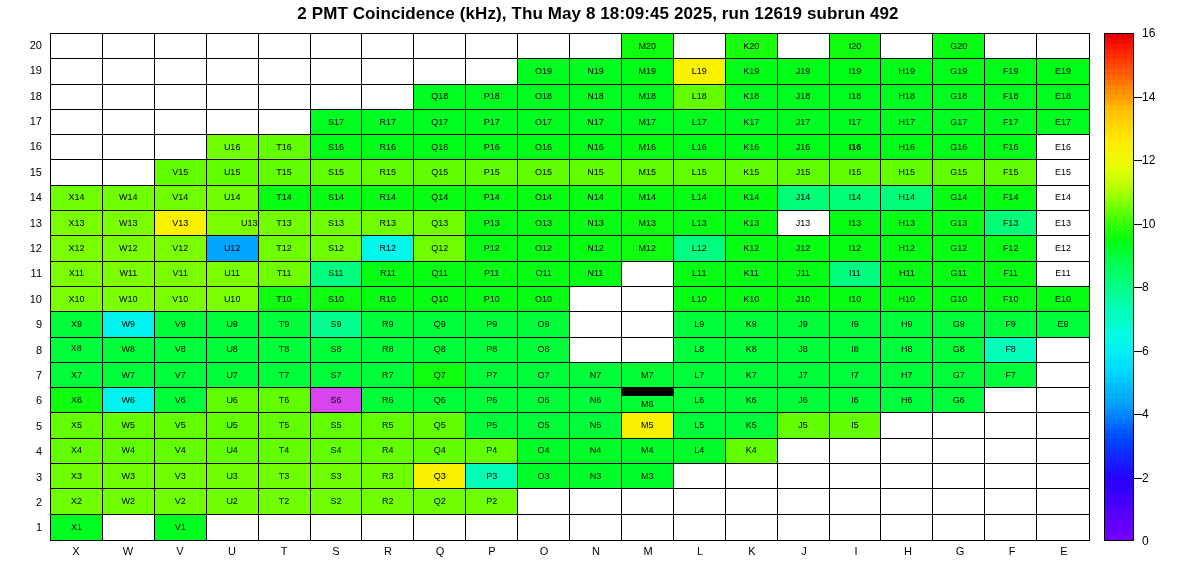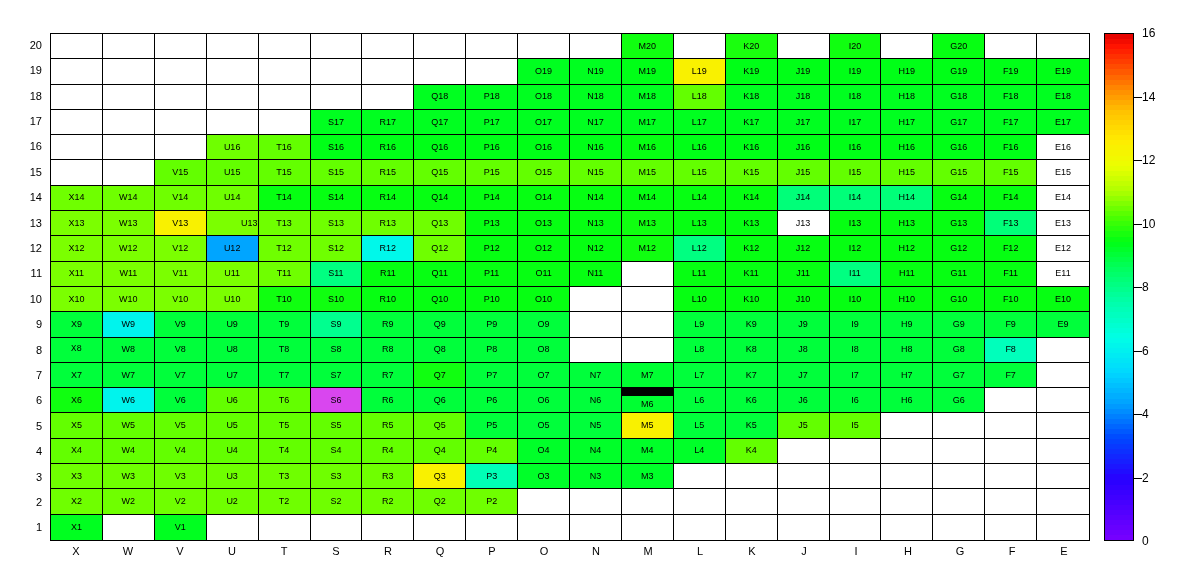--- a/index.html
+++ b/index.html
@@ -88,20 +88,21 @@
   }
   .cbtickmark {
     position:absolute; left:-8px; width:8px; height:1px; background:#000;
   }
 </style>
 </head>
 <body>
 
 <div id="root">
 
+  <div id="title">2 PMT Coincidence (kHz), Thu May  8 18:09:45 2025, run 12619 subrun 492</div>
 
   <div id="plot">
     <div id="grid">
         <div class="cell" style="background: rgb(255, 255, 255);"></div>
         <div class="cell" style="background: rgb(255, 255, 255);"></div>
         <div class="cell" style="background: rgb(255, 255, 255);"></div>
         <div class="cell" style="background: rgb(255, 255, 255);"></div>
         <div class="cell" style="background: rgb(255, 255, 255);"></div>
         <div class="cell" style="background: rgb(255, 255, 255);"></div>
         <div class="cell" style="background: rgb(255, 255, 255);"></div>
@@ -296,21 +297,21 @@
         </div>
         <div class="cell" style="background: rgb(0, 255, 23);">
           <span>L16</span>
         </div>
         <div class="cell" style="background: rgb(0, 255, 23);">
           <span>K16</span>
         </div>
         <div class="cell" style="background: rgb(0, 255, 23);">
           <span>J16</span>
         </div>
-        <div class="cell" style="background: rgb(0, 255, 23);">
+        <div class="cell" style="background: rgb(0, 255, 23); font-weight: bold;">
           <span>I16</span>
         </div>
         <div class="cell" style="background: rgb(0, 255, 23);">
           <span>H16</span>
         </div>
         <div class="cell" style="background: rgb(0, 255, 23);">
           <span>G16</span>
         </div>
         <div class="cell" style="background: rgb(0, 255, 23);">
           <span>F16</span>

